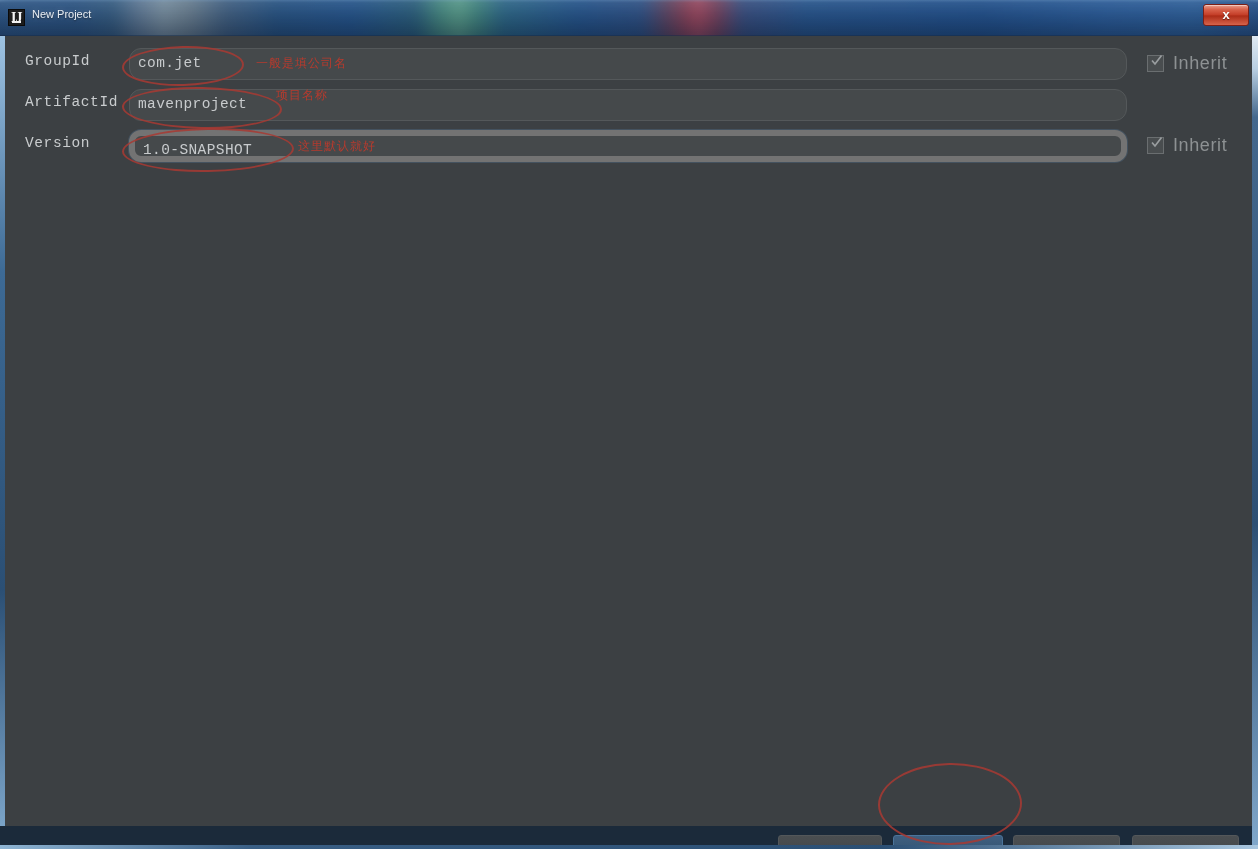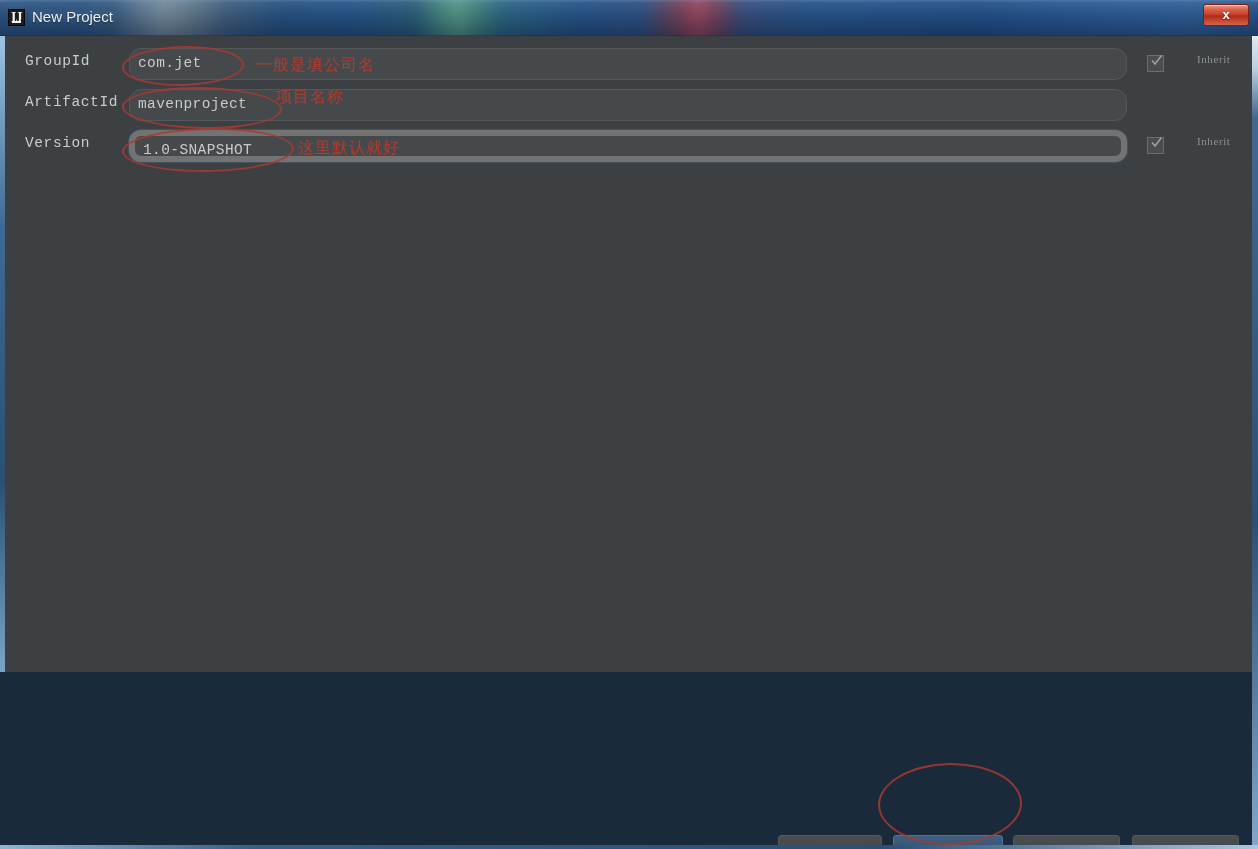--- a/index.html
+++ b/index.html
@@ -82,21 +82,21 @@
     position: absolute;
     left: 3px; bottom: 2px;
     width: 9px; height: 2px;
     background: #f2f2f2;
   }
 
   #window-title {
     position: absolute;
     left: 32px; top: 8px;
     font-family: "Liberation Sans", sans-serif;
-    font-size: 15px;
+    font-size: 11px;
     color: #e9eef4;
     text-shadow: 0 1px 2px rgba(0,0,0,0.55), 0 0 6px rgba(255,255,255,0.25);
     white-space: nowrap;
   }
 
   #close-button {
     position: absolute;
     right: 9px; top: 4px;
     width: 46px; height: 22px;
     border-radius: 3px;
@@ -116,21 +116,21 @@
     font-weight: bold;
     color: #ffffff;
     text-shadow: 0 1px 1px rgba(0,0,0,0.5);
   }
 
   
   #dialog {
     position: absolute;
     left: 0; top: 36px;
     width: 1258px;
-    height: 636px;
+    height: 790px;
     background: #3c4043;
     border-left: 5px solid;
     border-image: linear-gradient(180deg, #9fc4e3, #3d6a95 30%, #2b4f74 70%, #7ba4c8) 1;
     box-sizing: border-box;
   }
   #dialog-right-edge {
     position: absolute;
     right: 0; top: 36px;
     width: 6px; height: 813px;
     background: linear-gradient(180deg, #dfe9f2 0%, #b9cfe2 4%, #44688d 10%, #2d4f73 60%, #81a8cb 100%);
@@ -197,33 +197,32 @@
     box-sizing: border-box;
   }
   .checkbox .tick {
     position: absolute;
     left: 2px; top: -2px;
     width: 13px; height: 13px;
   }
   .inherit-label {
     position: absolute;
     left: 26px; top: 5px;
-    font-family: Liberation Serif, serif;
-    font-size: 11px;
+    font-family: Liberation Sans, sans-serif;
+    font-size: 18px;
     color: #8d9193;
     letter-spacing: 0.6px;
     white-space: nowrap;
-    margin-left: 24px;
   }
 
   
   .annot-text {
     position: absolute;
     font-family: "Liberation Sans", sans-serif;
-    font-size: 16px;
+    font-size: 12px;
     color: #c0392b;
     white-space: nowrap;
     letter-spacing: 1px;
     opacity: 0.92;
   }
   .annot-ellipse {
     position: absolute;
     border: 2px solid #a83a32;
     border-radius: 50%;
     opacity: 0.85;

